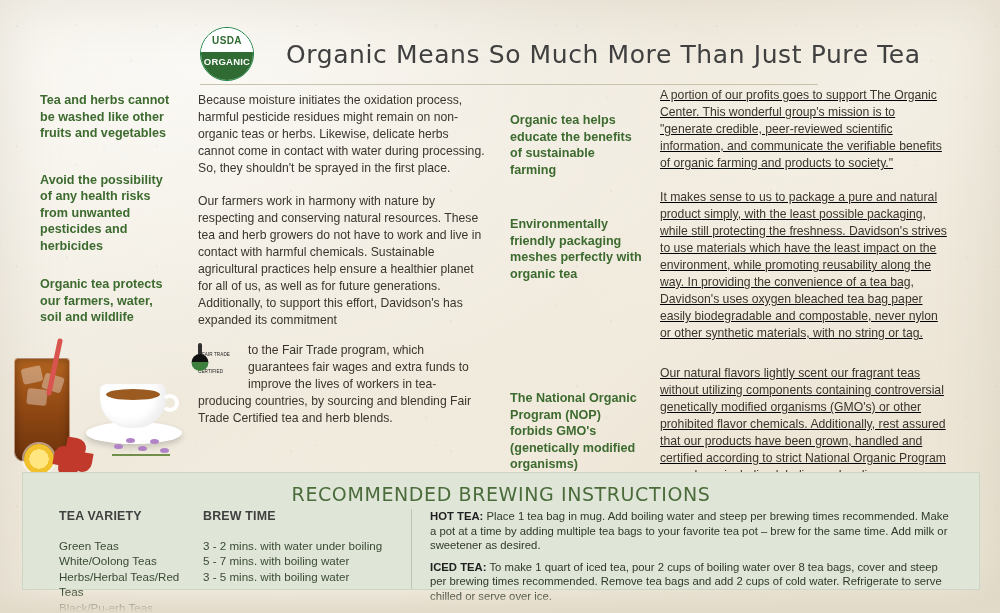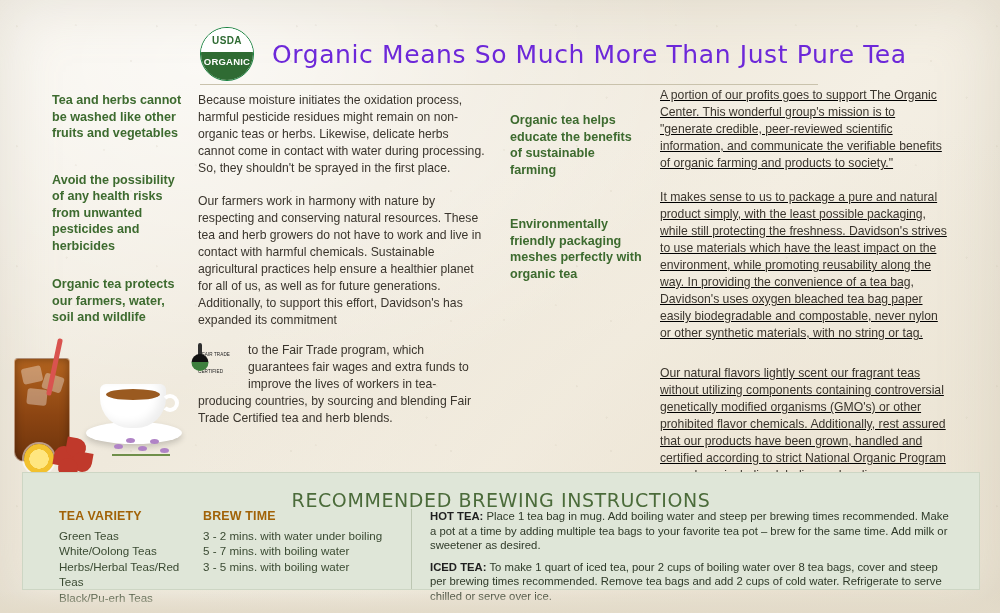--- a/index.html
+++ b/index.html
@@ -71,36 +71,36 @@
     font-size: 10px; font-weight: bold; letter-spacing: .4px;
     color: #2f6b33;
   }
   .usda-seal .seal-txt-bot {
     position: absolute; left: 0; top: 28px; width: 100%;
     text-align: center;
     font-size: 9.5px; font-weight: bold; letter-spacing: .2px;
     color: #ffffff;
   }
   .header-title {
-    margin-left: 18px;
+    margin-left: 32px;
     font-family: "DejaVu Sans", sans-serif;
     font-size: 25px;
     letter-spacing: .6px;
-    color: #6d28d9;
+    color: #404040;
     white-space: nowrap;
   }
   .header-rule {
     position: absolute;
     left: 200px; top: 84px; width: 618px; height: 1px;
     background: #c9c2ac;
   }
 
   
   .col { position: absolute; }
-  .c1 { left: 52px;  top: 92px;  width: 130px; }
+  .c1 { left: 40px;  top: 92px;  width: 130px; }
   .c2 { left: 198px; top: 92px;  width: 288px; }
   .c3 { left: 510px; top: 92px;  width: 132px; margin-top: 20px; }
   .c4 { left: 660px; top: 87px;  width: 290px; text-decoration: underline; }
 
   .head-block {
     color: #3d6b2f;
     font-weight: bold;
     font-size: 12.6px;
     line-height: 16.5px;
     margin-bottom: 22px;
@@ -230,33 +230,33 @@
     width: 958px; height: 118px;
     background: #dfe6d8;
     border: 1px solid #cdd6c4;
   }
   .brew-title {
     text-align: center;
     color: #4b6b3a;
     font-family: "DejaVu Sans", sans-serif;
     font-size: 19px;
     letter-spacing: .6px;
-    margin-top: 16px;
+    margin-top: 10px;
   }
   .brew-body {
     position: absolute; left: 0; top: 36px; right: 0; bottom: 0;
     display: flex;
   }
   .brew-col-variety { width: 180px; padding-left: 36px; }
   .brew-col-time    { width: 208px; }
   .brew-col-notes   { flex: 1; padding-right: 30px; border-left: 1px solid #bcc6b2; padding-left: 18px; }
 
   .brew-h {
-    font-weight: bold; font-size: 12.4px; color: #a16207;
-    margin-bottom: 5px; letter-spacing: .2px;
+    font-weight: bold; font-size: 12.4px; color: #404040;
+    margin-bottom: 15px; letter-spacing: .2px;
   }
   .brew-li { font-size: 11.6px; color: #3a4a32; line-height: 15.4px; }
   .brew-note { font-size: 11.3px; color: #2f3a29; line-height: 14.6px; margin-bottom: 7px; }
   .brew-note b { color: #1f1f1f; }
 
   .bottom-fade {
     position: absolute; left: 0; bottom: 0; width: 1000px; height: 22px;
     background: linear-gradient(180deg, rgba(238,232,219,0) 0%, #e3dbc9 100%);
   }
 </style>
@@ -292,20 +292,21 @@
       </span>
       <span class="ft-cap">FAIR TRADE CERTIFIED</span>
     </span>
     <span>to the Fair Trade program, which guarantees fair wages and extra funds to improve the lives of workers in tea-producing countries, by sourcing and blending Fair Trade Certified tea and herb blends.</span>
   </div>
 </div>
 
 <div class="col c3">
   <div class="head-block">Organic tea helps educate the benefits of sustainable farming</div>
   <div class="head-block" style="margin-top:38px">Environmentally friendly packaging meshes perfectly with organic tea</div>
+  <div class="head-block" style="margin-top:108px">The National Organic Program (NOP) forbids GMO's (genetically modified organisms)</div>
 </div>
 
 <div class="col c4">
   <div class="body-block">A portion of our profits goes to support The Organic Center. This wonderful group's mission is to "generate credible, peer-reviewed scientific information, and communicate the verifiable benefits of organic farming and products to society."</div>
   <div class="body-block" style="margin-top:17px">It makes sense to us to package a pure and natural product simply, with the least possible packaging, while still protecting the freshness. Davidson's strives to use materials which have the least impact on the environment, while promoting reusability along the way. In providing the convenience of a tea bag, Davidson's uses oxygen bleached tea bag paper easily biodegradable and compostable, never nylon or other synthetic materials, with no string or tag.</div>
   <div class="body-block" style="margin-top:23px">Our natural flavors lightly scent our fragrant teas without utilizing components containing controversial genetically modified organisms (GMO's) or other prohibited flavor chemicals. Additionally, rest assured that our products have been grown, handled and certified according to strict National Organic Program procedures including labeling and coding.</div>
 </div>
 
 <div class="collage">
   <div class="glass">

